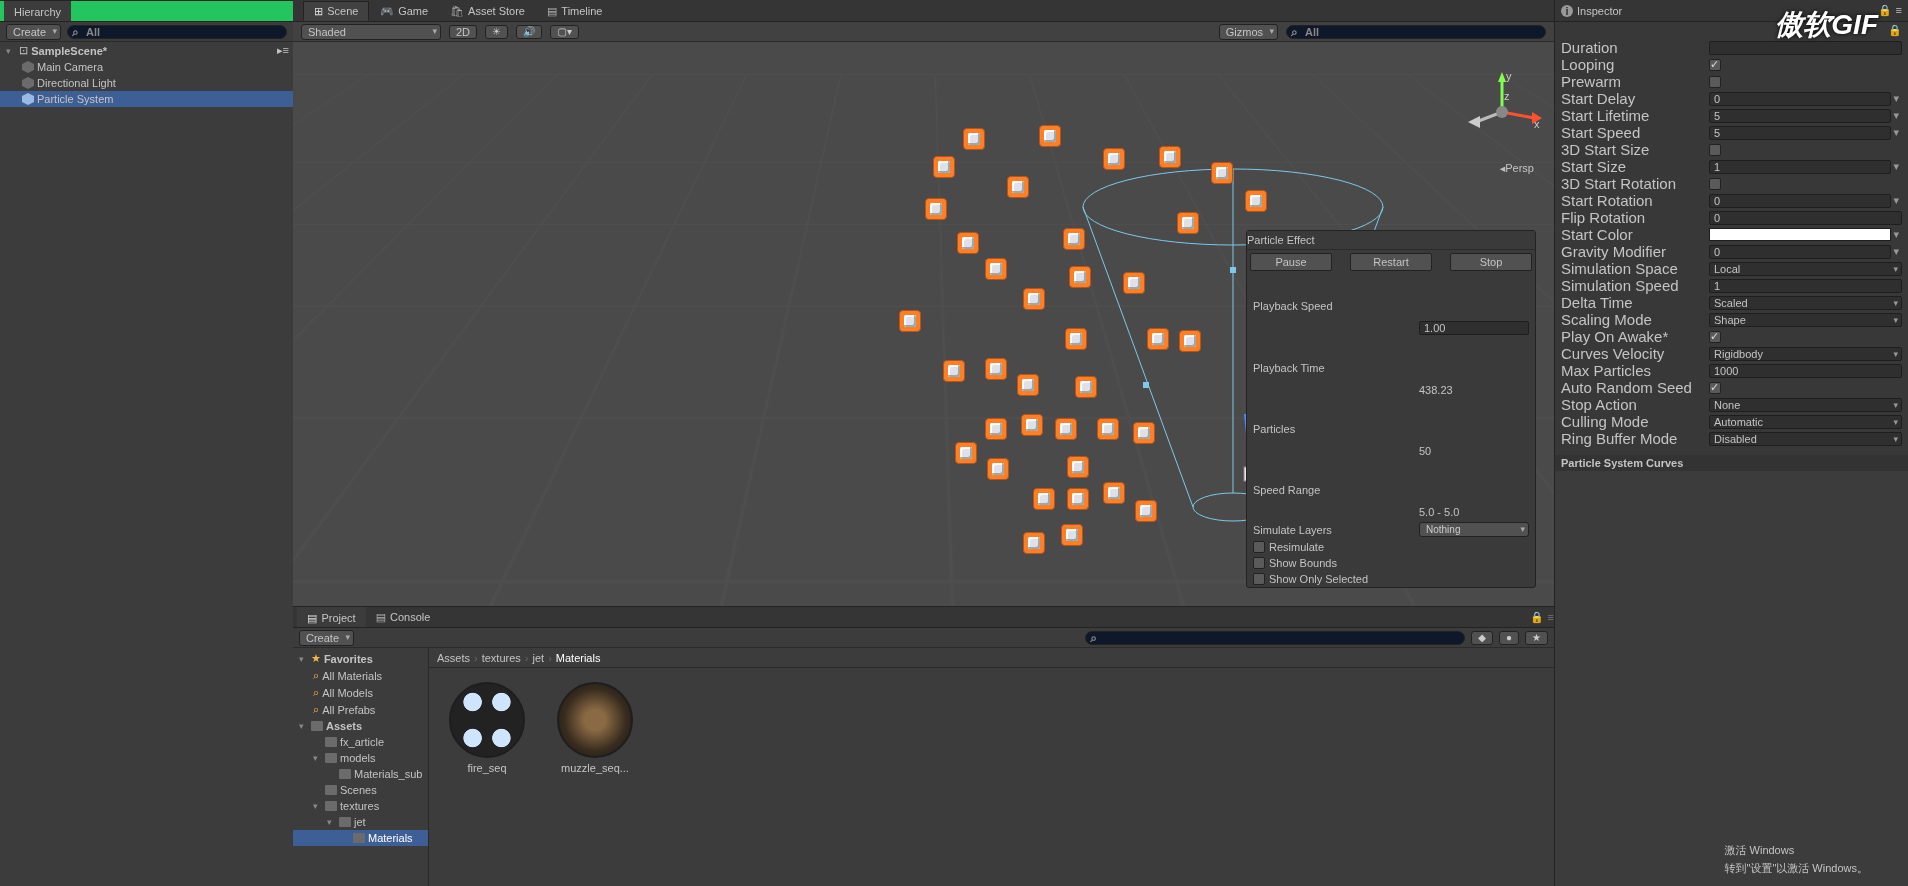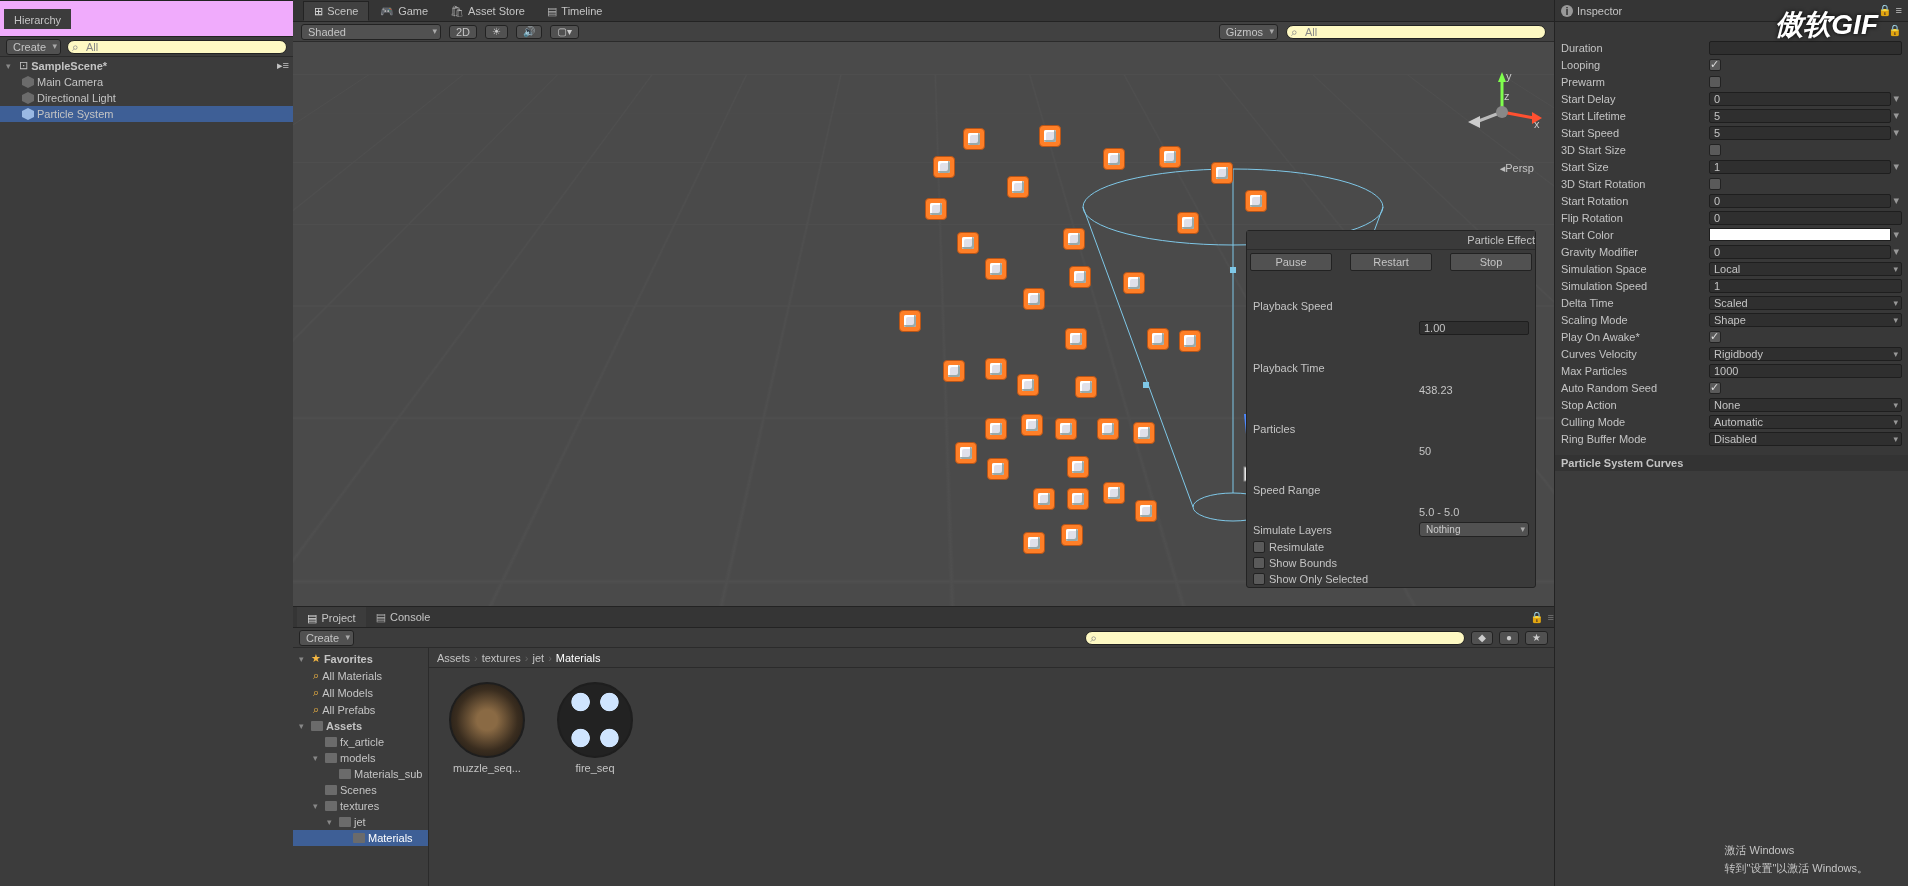--- a/index.html
+++ b/index.html
@@ -5,27 +5,27 @@
 * { margin:0; padding:0; box-sizing:border-box; font-family:Arial,sans-serif; font-size:11px; color:#c4c4c4; user-select:none; }
 body { background:#3c3c3c; width:1908px; height:886px; overflow:hidden; position:relative; }
 
 
 #root { display:flex; width:1908px; height:886px; }
 #left { width:293px; display:flex; flex-direction:column; }
 #center { flex:1; display:flex; flex-direction:column; }
 #right { width:354px; background:#383838; border-left:1px solid #232323; display:flex; flex-direction:column; }
 
 
-.tabbar { background:#f0abfc; height:37px; display:flex; align-items:center; padding-left:4px; border-bottom:1px solid #232323; border-top:1px solid #232323; }
+.tabbar { background:#22c55e; height:22px; display:flex; align-items:center; padding-left:4px; border-bottom:1px solid #232323; border-top:1px solid #232323; }
 .tab { padding:0 10px; height:20px; display:flex; align-items:center; gap:4px; color:#b0b0b0; cursor:pointer; }
 .tab.active { background:#3c3c3c; border-top:2px solid #3c3c3c; color:#ddd; }
 .toolbar { background:#3c3c3c; height:20px; display:flex; align-items:center; padding:0 6px; gap:6px; border-bottom:1px solid #2b2b2b;}
 .dd { background:#515151; border:1px solid #222; border-radius:3px; padding:1px 14px 1px 6px; font-size:10px; position:relative; color:#ccc; }
 .dd::after { content:"▾"; position:absolute; right:3px; top:1px; font-size:9px; color:#aaa;}
-.searchbox { background:#fef9c3; border:1px solid #222; border-radius:8px; padding:1px 6px 1px 18px; font-size:10px; color:#888; position:relative; min-width:90px; height:14px; display:flex; align-items:center;}
+.searchbox { background:#0f172a; border:1px solid #222; border-radius:8px; padding:1px 6px 1px 18px; font-size:10px; color:#888; position:relative; min-width:90px; height:14px; display:flex; align-items:center;font-weight:bold;}
 .searchbox::before { content:"⌕"; position:absolute; left:4px; top:-1px; font-size:12px; color:#888;}
 .btn-sm { background:#515151; border:1px solid #222; border-radius:3px; padding:0 6px; font-size:10px; color:#ccc; height:14px; display:flex; align-items:center;}
 
 
 #hierarchy-body { flex:1; background:#3c3c3c; overflow:auto; }
 .hi-row { padding:2px 4px 2px 6px; display:flex; align-items:center; gap:3px; cursor:pointer; }
 .hi-row .fold { width:10px; color:#888; font-size:9px;}
 .hi-row .cube { width:12px; height:12px; background:#6b6b6b; clip-path:polygon(50% 0,100% 25%,100% 75%,50% 100%,0 75%,0 25%);}
 .hi-row.sel { background:#3e5f96; color:#fff;}
 .hi-row.sel .cube { background:#9ab9e4;}
@@ -41,35 +41,35 @@
   linear-gradient(90deg,#555 1px,transparent 1px);
   background-size:80px 80px; transform:perspective(800px) rotateX(55deg) scale(1.8) translateY(-60px); transform-origin:center 40%; opacity:.35;}
 .particle { position:absolute; width:22px; height:22px; background:#ff7f27; border:1px solid #b85416; border-radius:4px; display:flex; align-items:center; justify-content:center;}
 .particle::after { content:""; width:12px; height:12px; background:#e0e0ea; border-radius:2px; box-shadow:inset -2px -2px 0 #9aa, inset 2px 2px 0 #fff;}
 #cone { position:absolute; left:780px; top:105px; width:320px; height:390px; pointer-events:none;}
 #axis-gizmo { position:absolute; right:12px; top:30px; width:80px; height:80px;}
 #persp { position:absolute; right:20px; top:120px; color:#bdbdbd; font-size:11px;}
 
 
 #pe-panel { position:absolute; right:18px; bottom:18px; width:290px; background:#3a3a3a; border:1px solid #232323; border-radius:3px;}
-#pe-panel .hdr { text-align:right; padding:3px 0; background:#3a3a3a; border-bottom:1px solid #2b2b2b;}
+#pe-panel .hdr { text-align:left; padding:3px 0; background:#3a3a3a; border-bottom:1px solid #2b2b2b;}
 #pe-panel .btnrow { display:flex; gap:18px; padding:3px;}
 #pe-panel .btnrow div { flex:1; text-align:center; background:#515151; border:1px solid #222; border-radius:2px; padding:2px 0; cursor:pointer;}
 #pe-panel .kv { display:flex; padding:2px 6px; align-items:center;}
 #pe-panel .kv .k { flex:1; color:#c4c4c4;}
 #pe-panel .kv .v { width:110px; color:#c4c4c4;margin-top:45px;}
 #pe-panel .kv .dd { width:100px;}
 .chk { width:12px; height:12px; background:#5a5a5a; border:1px solid #222; border-radius:2px; margin-right:4px; position:relative;}
 .chk.on::after { content:"✓"; position:absolute; left:0; top:-2px; font-size:11px; color:#ddd;}
 
 
 #insp-head { background:#353535; height:22px; display:flex; align-items:center; padding:0 6px; border-bottom:1px solid #232323;}
 #insp-body { flex:1; overflow:auto;}
 .prop { display:flex; align-items:center; padding:1px 6px; height:17px;}
-.prop .k { width:148px; font-size:11px; color:#c4c4c4;}
+.prop .k { width:148px; font-size:15px; color:#c4c4c4;}
 .prop .v { flex:1; display:flex; align-items:center;}
 .fld { background:#2f2f2f; border:1px solid #1e1e1e; border-radius:2px; padding:0 4px; height:14px; width:100%; font-size:11px; color:#c4c4c4; display:flex; align-items:center;}
 .fld.dd2 { position:relative; padding-right:14px;}
 .fld.dd2::after { content:"▾"; position:absolute; right:3px; font-size:9px; color:#999;}
 .swatch { background:#fff; width:100%; height:13px; border:1px solid #1e1e1e;}
 .lock-icon { color:#777; font-size:11px; text-align:right;}
 
 
 #bottom { height:280px; display:flex; flex-direction:column; background:#3c3c3c;}
 #proj-tabs { height:22px; background:#353535; display:flex; align-items:center; border-top:1px solid #232323; border-bottom:1px solid #232323; padding-left:4px;}
@@ -324,26 +324,26 @@
               <span>Assets</span>
               <span class="sep"> › </span>
               <span>textures</span>
               <span class="sep"> › </span>
               <span>jet</span>
               <span class="sep"> › </span>
               <span style="color: rgb(255, 255, 255);">Materials</span>
             </div>
           <div id="asset-grid">
               <div class="asset">
+                <div class="thumb thumb1"></div>
+                <div>fire_seq</div>
+              </div>
+              <div class="asset">
                 <div class="thumb thumb2"></div>
                 <div>muzzle_seq...</div>
-              </div>
-              <div class="asset">
-                <div class="thumb thumb1"></div>
-                <div>fire_seq</div>
               </div>
             </div>
         </div>
       </div>
     </div>
   </div>
 
   <div id="right">
     <div id="insp-head">
       <span style="background:#999;color:#333;border-radius:50%;width:12px;height:12px;display:inline-flex;align-items:center;justify-content:center;margin-right:4px;font-weight:bold">i</span>

